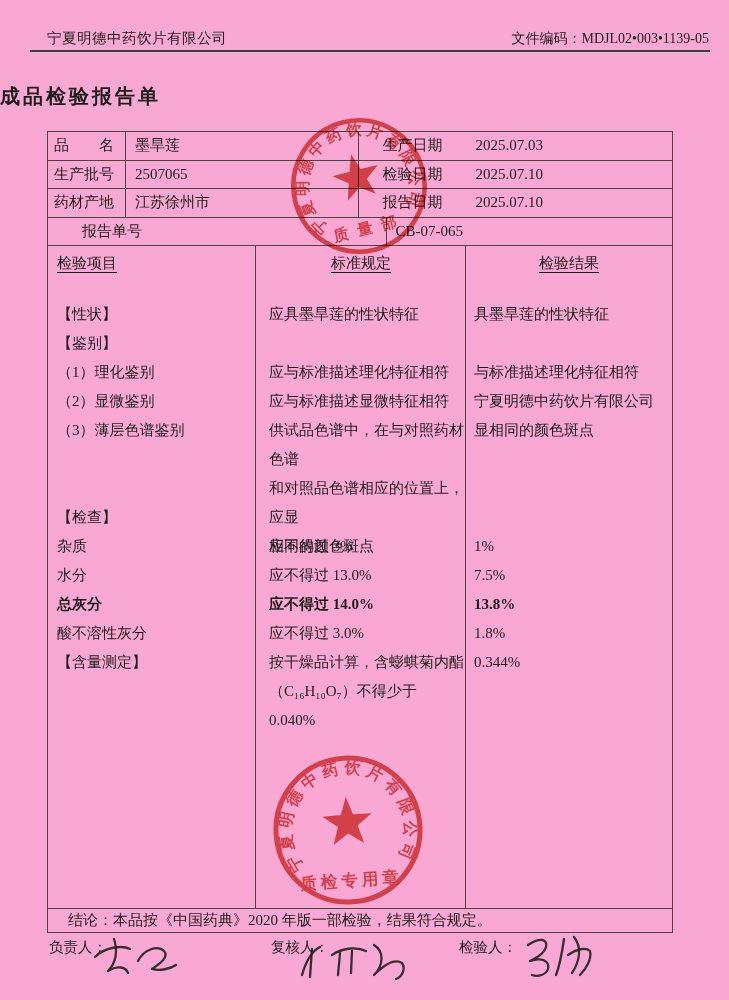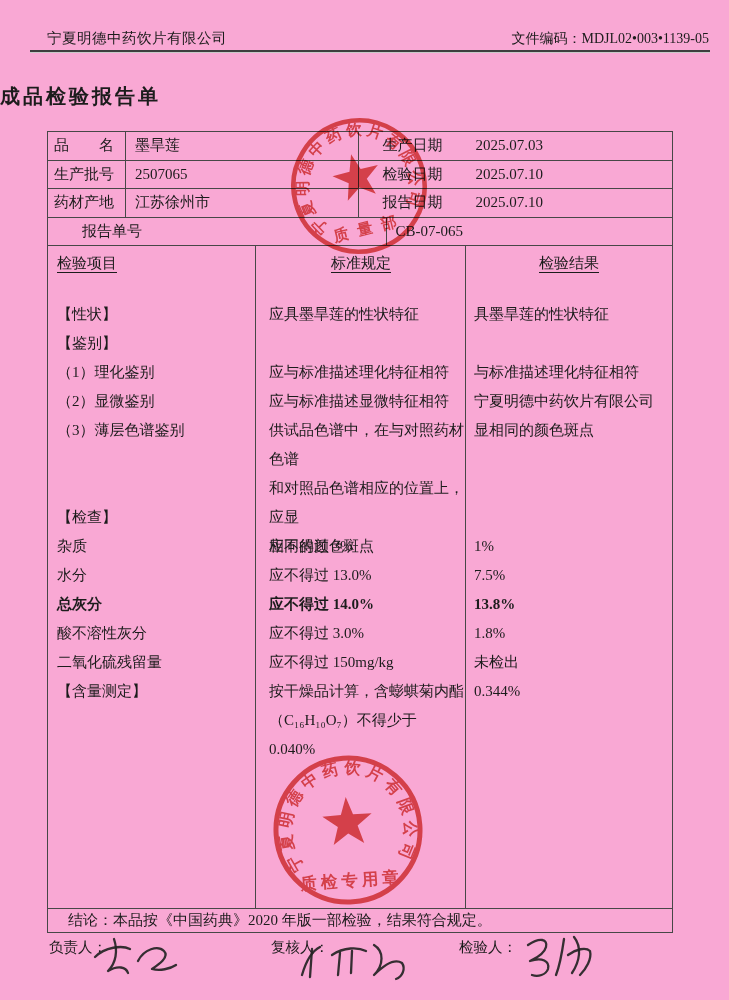--- a/index.html
+++ b/index.html
@@ -188,27 +188,20 @@
             <div>应不得过 14.0%</div>
           </div>
           <div class="mc mc3">13.8%</div>
         </div>
         <div class="mrow" style="height: 29px;">
           <div class="mc mc1">酸不溶性灰分</div>
           <div class="mc mc2">
             <div>应不得过 3.0%</div>
           </div>
           <div class="mc mc3">1.8%</div>
-        </div>
-        <div class="mrow" style="height: 29px;">
-          <div class="mc mc1">二氧化硫残留量</div>
-          <div class="mc mc2">
-            <div>应不得过 150mg/kg</div>
-          </div>
-          <div class="mc mc3">未检出</div>
         </div>
         <div class="mrow" style="height: 58px;">
           <div class="mc mc1">【含量测定】</div>
           <div class="mc mc2">
             <div>按干燥品计算，含蟛蜞菊内酯</div>
             <div>（C₁₆H₁₀O₇）不得少于 0.040%</div>
           </div>
           <div class="mc mc3">0.344%</div>
         </div>
       </div>

